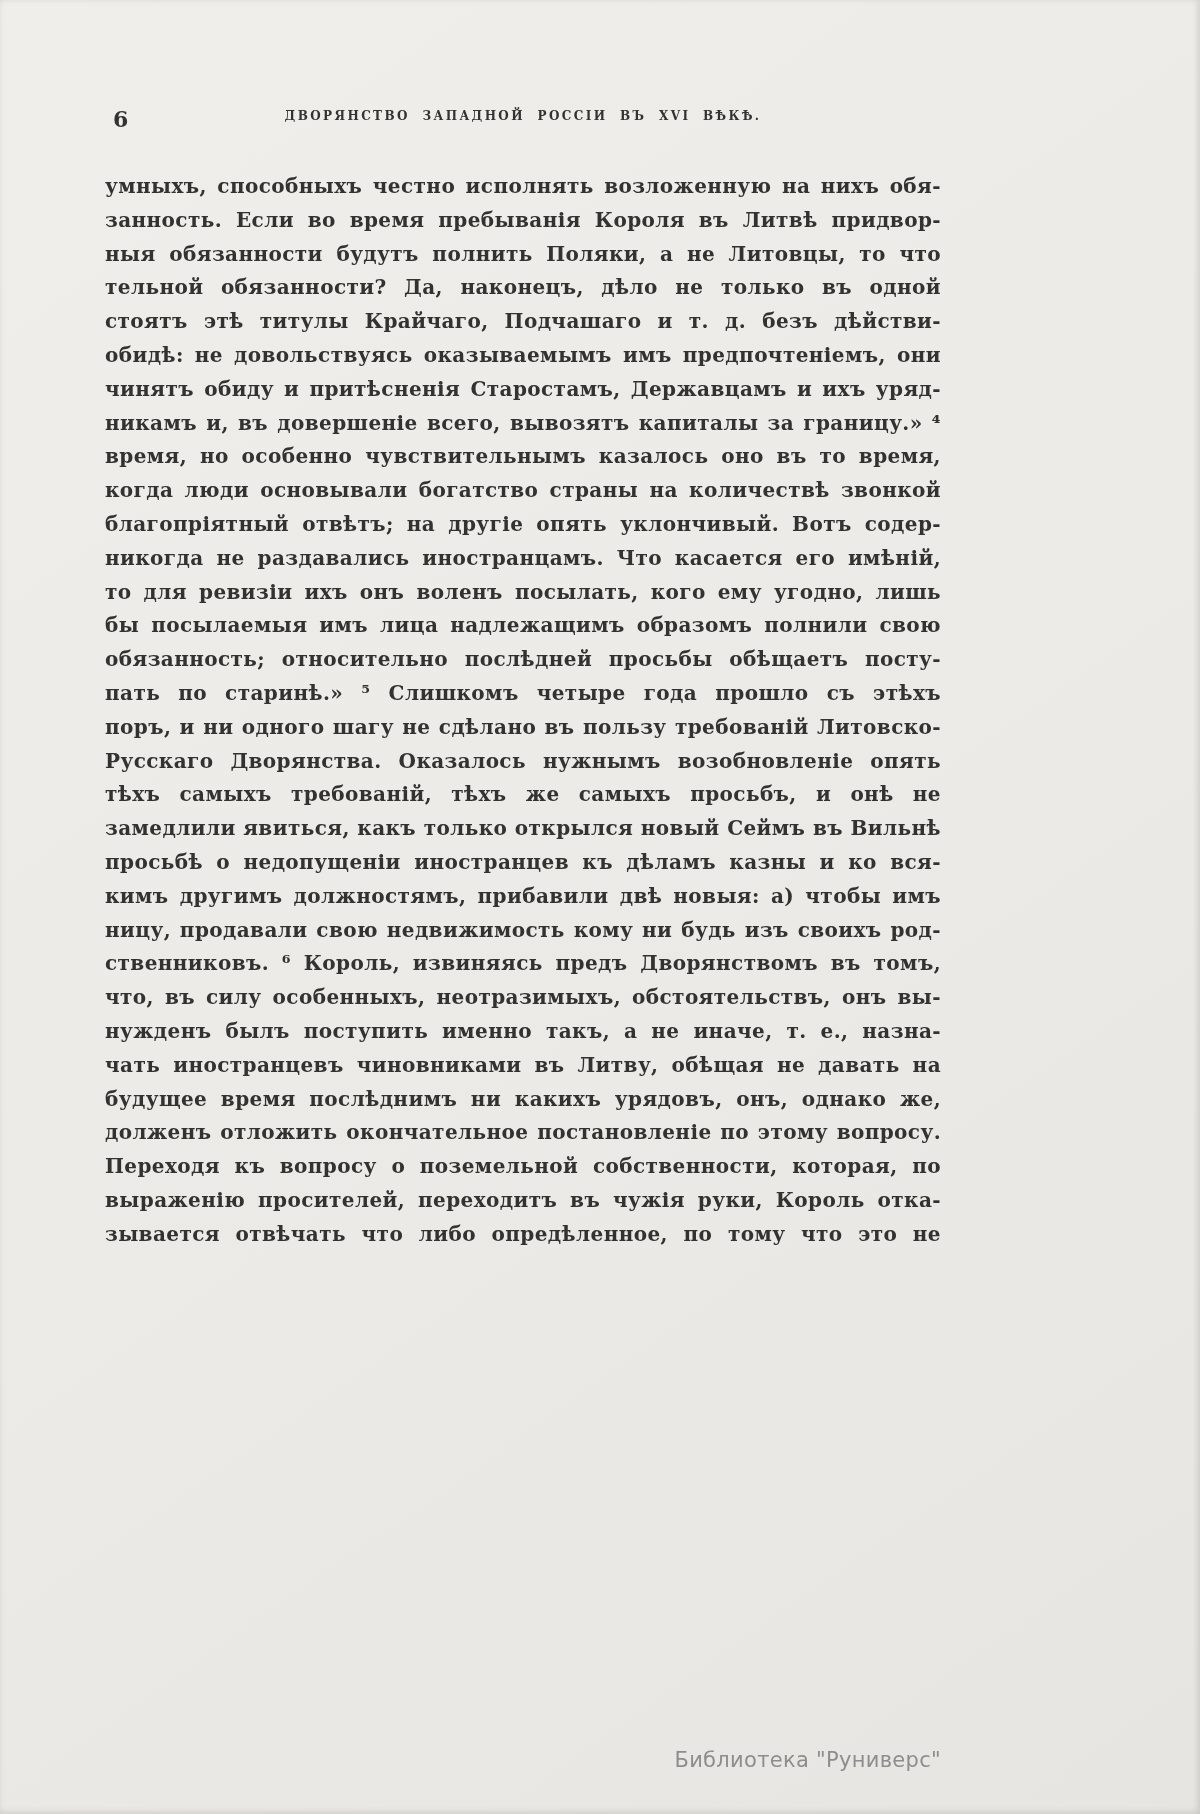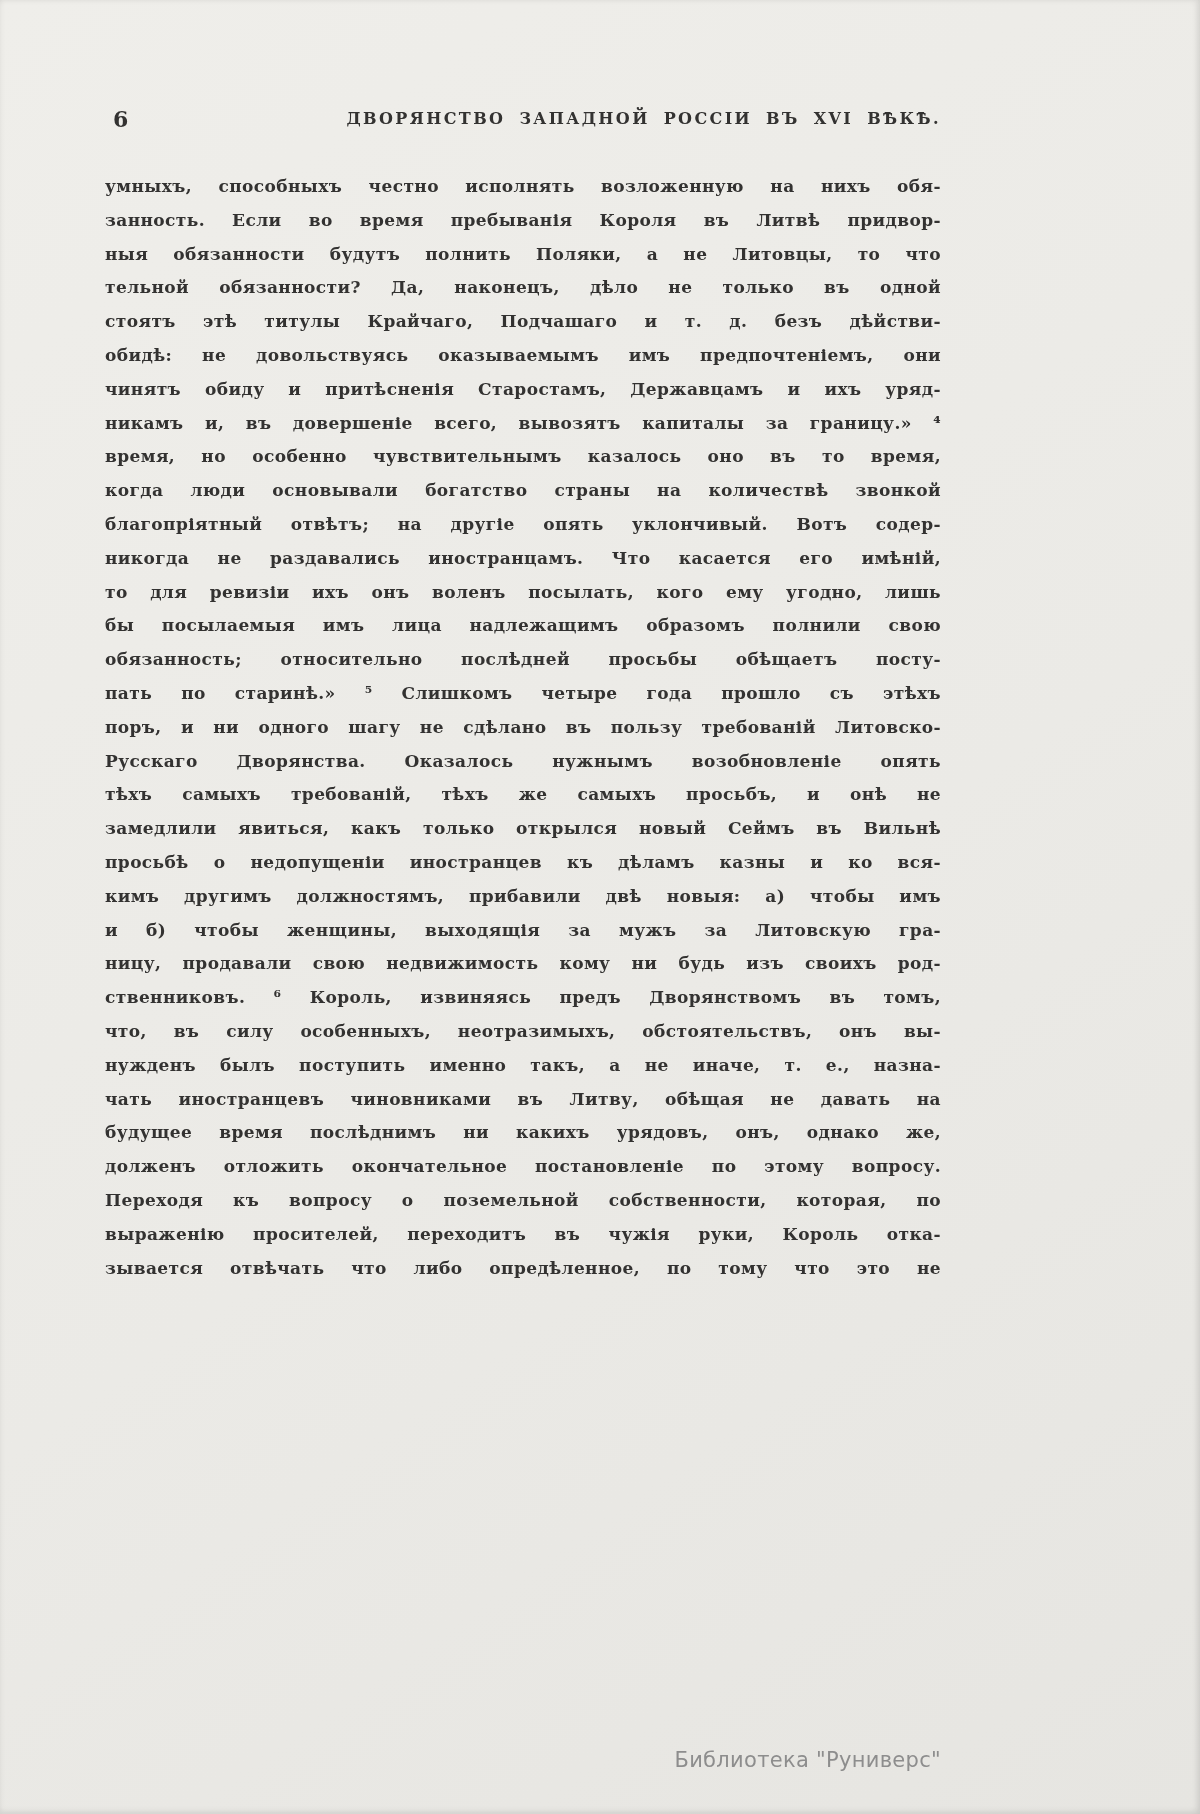--- a/index.html
+++ b/index.html
@@ -31,35 +31,35 @@
     top: 0;
     font-size: 22px;
     font-weight: bold;
     letter-spacing: 1px;
   }
   .header-title {
     position: absolute;
     left: 0;
     right: 0;
     top: 3px;
-    text-align: right;
-    font-size: 16px;
+    text-align: center;
+    font-size: 12px;
     font-weight: bold;
     letter-spacing: 2.4px;
     word-spacing: 6px;
     white-space: nowrap;
   }
   .body-text {
     position: absolute;
     top: 170px;
     left: 105px;
     width: 836px;
   }
   .line {
-    font-size: 17px;
+    font-size: 20px;
     font-weight: bold;
     line-height: 33.8px;
     height: 33.8px;
     letter-spacing: 0.4px;
     white-space: nowrap;
     text-align: justify;
     text-align-last: justify;
     overflow: visible;
   }
   .watermark {
@@ -100,21 +100,20 @@
       <div class="line">то для ревизіи ихъ онъ воленъ посылать, кого ему угодно, лишь</div>
       <div class="line">бы посылаемыя имъ лица надлежащимъ образомъ полнили свою</div>
       <div class="line">обязанность; относительно послѣдней просьбы обѣщаетъ посту-</div>
       <div class="line">пать по старинѣ.» ⁵ Слишкомъ четыре года прошло съ этѣхъ</div>
       <div class="line">поръ, и ни одного шагу не сдѣлано въ пользу требованій Литовско-</div>
       <div class="line">Русскаго Дворянства. Оказалось нужнымъ возобновленіе опять</div>
       <div class="line">тѣхъ самыхъ требованій, тѣхъ же самыхъ просьбъ, и онѣ не</div>
       <div class="line">замедлили явиться, какъ только открылся новый Сеймъ въ Вильнѣ</div>
       <div class="line">просьбѣ о недопущеніи иностранцев къ дѣламъ казны и ко вся-</div>
       <div class="line">кимъ другимъ должностямъ, прибавили двѣ новыя: а) чтобы имъ</div>
-      <div class="line">и б) чтобы женщины, выходящія за мужъ за Литовскую гра-</div>
       <div class="line">ницу, продавали свою недвижимость кому ни будь изъ своихъ род-</div>
       <div class="line">ственниковъ. ⁶ Король, извиняясь предъ Дворянствомъ въ томъ,</div>
       <div class="line">что, въ силу особенныхъ, неотразимыхъ, обстоятельствъ, онъ вы-</div>
       <div class="line">нужденъ былъ поступить именно такъ, а не иначе, т. е., назна-</div>
       <div class="line">чать иностранцевъ чиновниками въ Литву, обѣщая не давать на</div>
       <div class="line">будущее время послѣднимъ ни какихъ урядовъ, онъ, однако же,</div>
       <div class="line">долженъ отложить окончательное постановленіе по этому вопросу.</div>
       <div class="line">Переходя къ вопросу о поземельной собственности, которая, по</div>
       <div class="line">выраженію просителей, переходитъ въ чужія руки, Король отка-</div>
       <div class="line">зывается отвѣчать что либо опредѣленное, по тому что это не</div>

